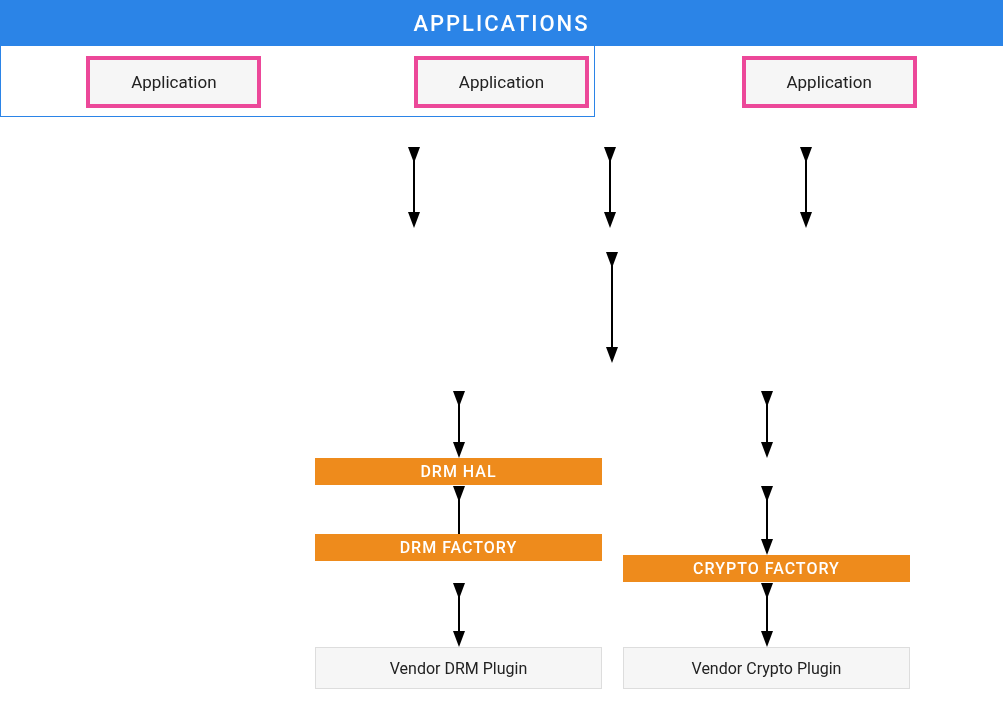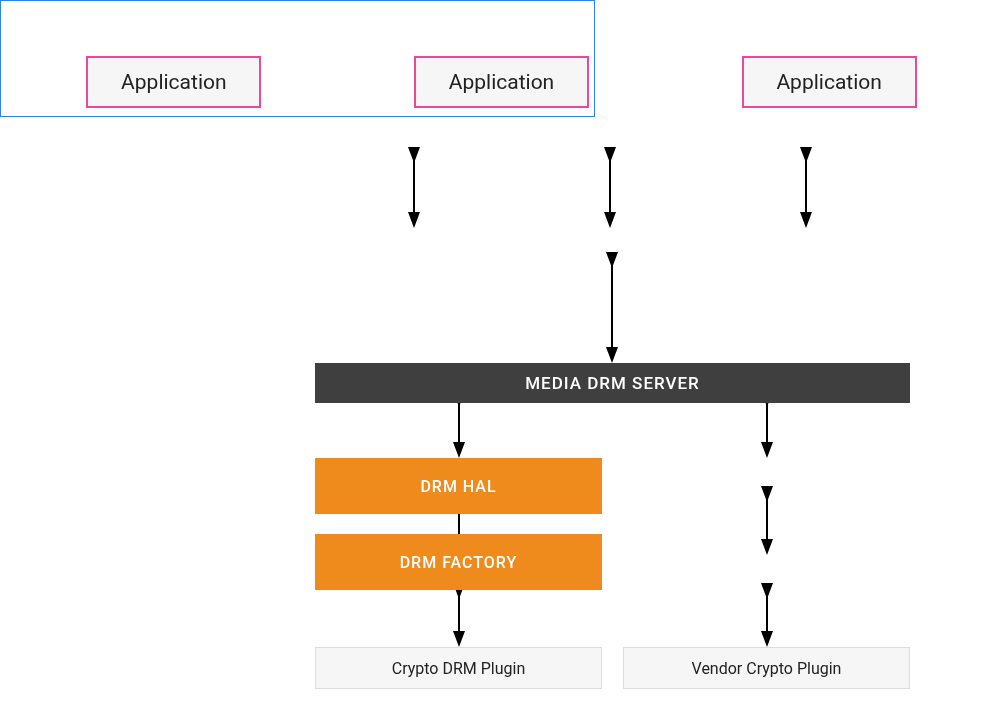--- a/index.html
+++ b/index.html
@@ -39,24 +39,24 @@
   .apps-row {
     position: absolute;
     left: 0; top: 46px; width: 100%; height: 71px;
     display: flex;
     justify-content: space-around;
     align-items: center;
     padding: 0 10px;
   }
   .app-box {
     width: 175px; height: 52px;
-    border: 2px solid #ec4899;
+    border: 4px solid #ec4899;
     background: #f6f6f6;
     display: flex; align-items: center; justify-content: center;
-    font-size: 21px;
+    font-size: 17px;
     color: #222;
   }
 
   
   .framework-bar {
     left: 14px; top: 228px; width: 896px; height: 36px;
     background: #80AE21;
     color: #fff;
     justify-content: flex-start;
     padding-left: 14px;
@@ -75,21 +75,21 @@
     font-weight: 500;
   }
 
   
   .orange-box {
     background: #EE8B1C;
     color: #fff;
     font-size: 16px;
     font-weight: 500;
     letter-spacing: 1px;
-    height: 56px;
+    height: 27px;
   }
   .drm-hal    { left: 315px; top: 458px; width: 287px; }
   .crypto-hal { left: 623px; top: 458px; width: 287px; }
 
   .drm-factory    { left: 315px; top: 534px; width: 287px; }
   .crypto-factory { left: 623px; top: 555px; width: 287px; }
 
   
   .vendor-box {
     background: #f6f6f6;
@@ -141,30 +141,31 @@
     <line class="arrow-line" x1="459" y1="498" x2="459" y2="551" marker-start="url(#ah)" marker-end="url(#ah2)"></line>
 
     <line class="arrow-line" x1="767" y1="498" x2="767" y2="551" marker-start="url(#ah)" marker-end="url(#ah2)"></line>
 
     <line class="arrow-line" x1="459" y1="595" x2="459" y2="643" marker-start="url(#ah)" marker-end="url(#ah2)"></line>
 
     <line class="arrow-line" x1="767" y1="595" x2="767" y2="643" marker-start="url(#ah)" marker-end="url(#ah2)"></line>
   </svg>
 
   <div class="apps-outer">
+    <div class="apps-header">APPLICATIONS</div>
     <div class="apps-row">
       <div class="app-box">Application</div>
       <div class="app-box">Application</div>
       <div class="app-box">Application</div>
     </div>
   </div>
 
 
-  <div class="box media-server">MEDIA DRM SERVER</div>
 
   <div class="box orange-box drm-hal">DRM HAL</div>
 
   <div class="box orange-box drm-factory">DRM FACTORY</div>
+  <div class="box orange-box crypto-factory">CRYPTO FACTORY</div>
 
-  <div class="box vendor-box vendor-drm">Crypto DRM Plugin</div>
+  <div class="box vendor-box vendor-drm">Vendor DRM Plugin</div>
   <div class="box vendor-box vendor-crypto">Vendor Crypto Plugin</div>
 
 </div>
 
 </body></html>

